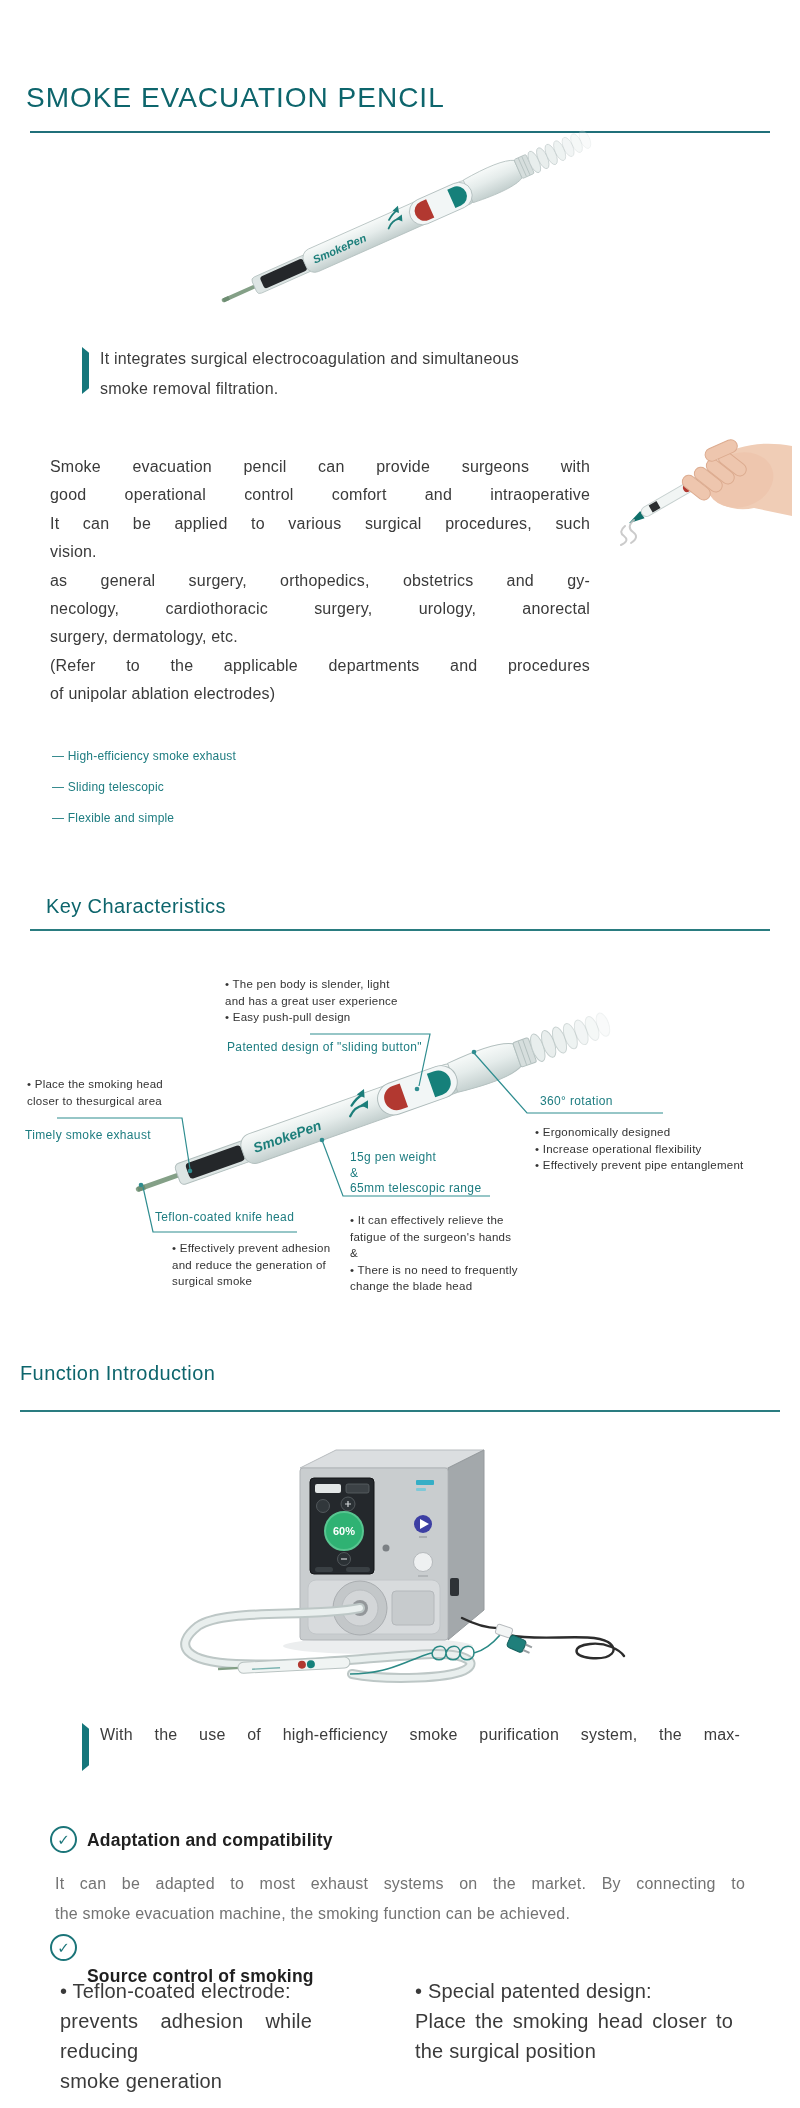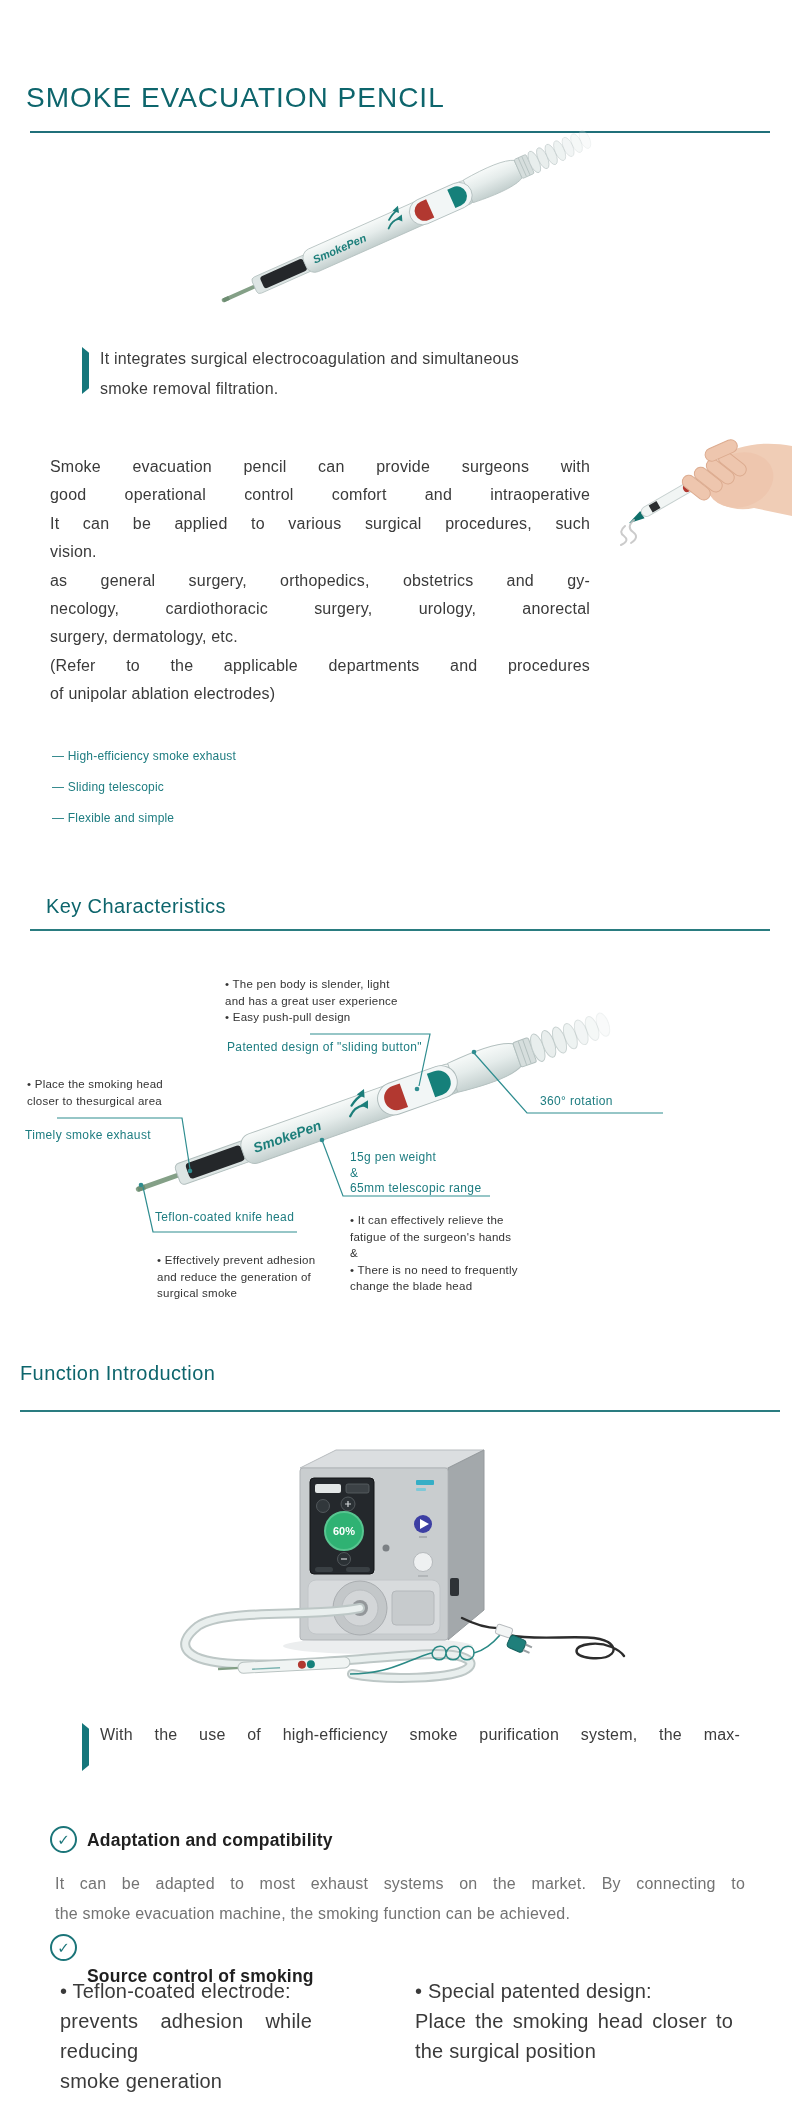--- a/index.html
+++ b/index.html
@@ -142,32 +142,35 @@
   </svg>
 
   <div class="abs note" style="left:225px;top:976px;">• The pen body is slender, light
 and has a great user experience
 • Easy push-pull design</div>
   <div class="abs tlabel" style="left:227px;top:1040px;">Patented design of "sliding button"</div>
   <div class="abs note" style="left:27px;top:1076px;">• Place the smoking head
 closer to thesurgical area</div>
   <div class="abs tlabel" style="left:25px;top:1128px;">Timely smoke exhaust</div>
   <div class="abs tlabel" style="left:155px;top:1210px;">Teflon-coated knife head</div>
-  <div class="abs note" style="left:157px;top:1240px;margin-top:12px;">• Effectively prevent adhesion
+  <div class="abs note" style="left:172px;top:1240px;">• Effectively prevent adhesion
 and reduce the generation of
 surgical smoke</div>
   <div class="abs tlabel" style="left:350px;top:1150px;">15g pen weight
 &amp;
 65mm telescopic range</div>
   <div class="abs note" style="left:350px;top:1212px;">• It can effectively relieve the
 fatigue of the surgeon's hands
 &amp;
 • There is no need to frequently
 change the blade head</div>
   <div class="abs tlabel" style="left:540px;top:1094px;">360° rotation</div>
+  <div class="abs note" style="left:535px;top:1124px;">• Ergonomically designed
+• Increase operational flexibility
+• Effectively prevent pipe entanglement</div>
 
   <svg class="abs overlay" style="left:0;top:0;" width="800" height="2108" viewBox="0 0 800 2108">
     <g stroke="#2f8d90" stroke-width="1.2" fill="none">
       <polyline points="310,1034 430,1034 419,1086"></polyline>
       <polyline points="57,1118 182,1118 190,1169"></polyline>
       <polyline points="143,1187 153,1232 297,1232"></polyline>
       <polyline points="322,1140 343,1196 490,1196"></polyline>
       <polyline points="474,1053 527,1113 663,1113"></polyline>
     </g>
     <g fill="#2f8d90">

